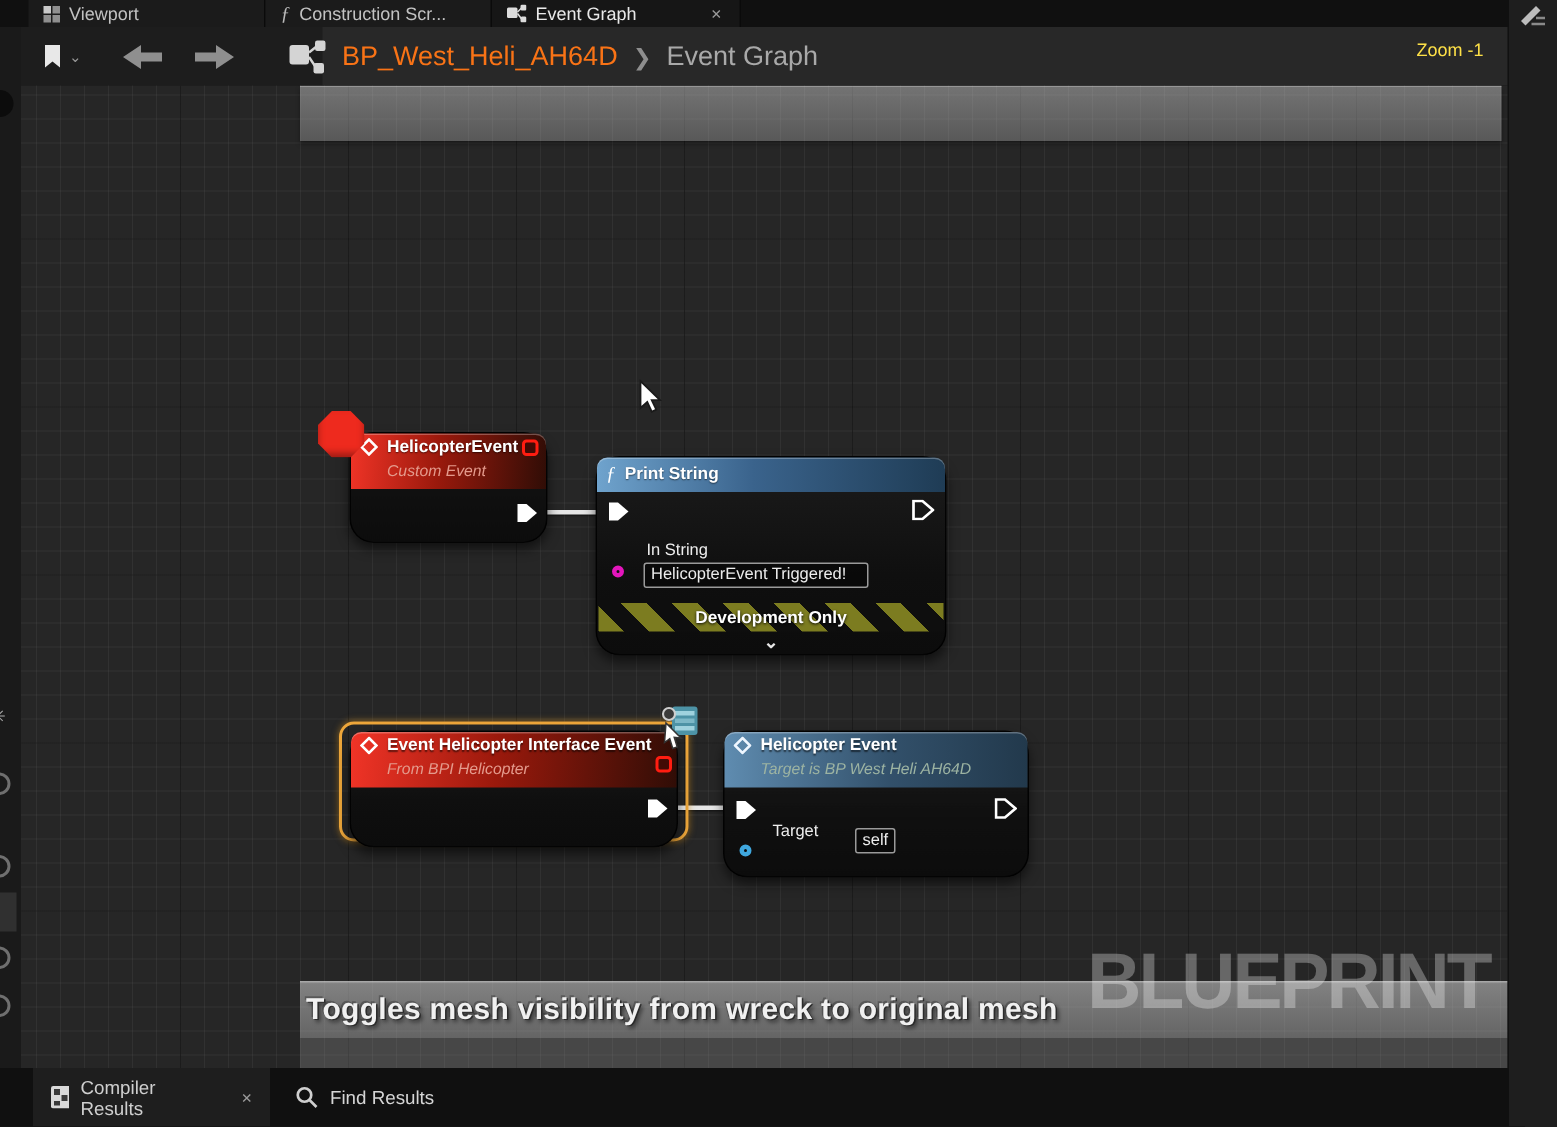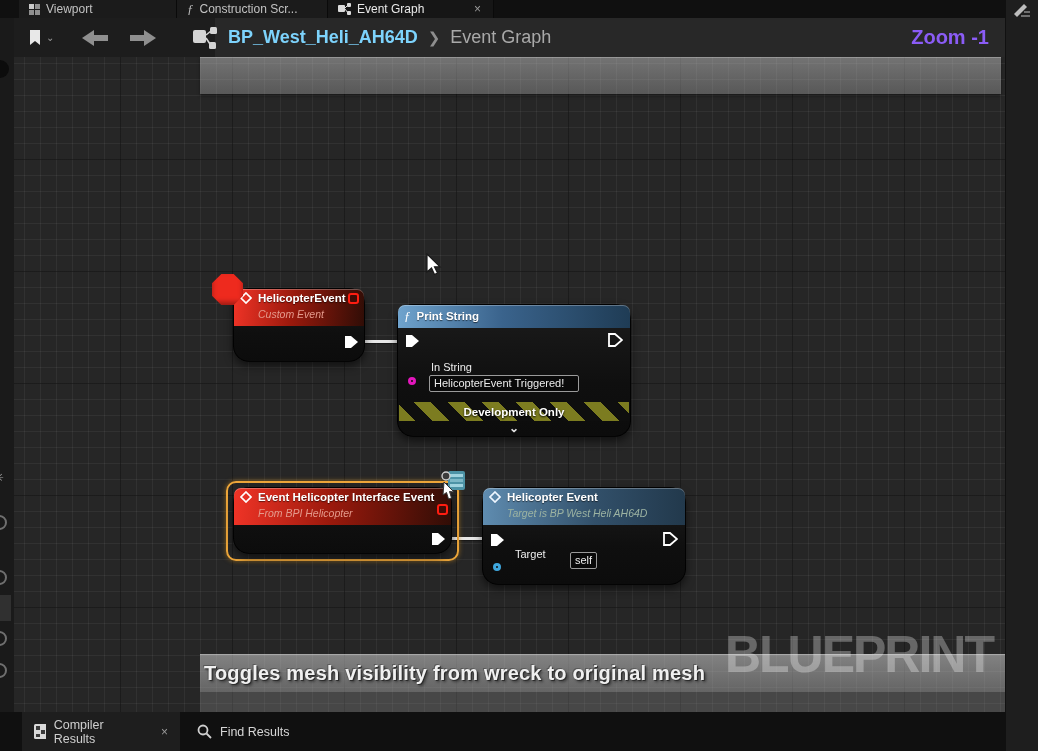--- a/index.html
+++ b/index.html
@@ -19,23 +19,23 @@
   .gridicon span{background:#8f8f8f;}
   .gridicon span:first-child{background:#c9c9c9;}
   .fnicon{font-family:"Liberation Serif",serif;font-style:italic;font-size:13px;color:#b9b9b9;}
 
   
   .toolbar{position:absolute;left:14px;top:18px;width:991px;height:39px;background:#1d1d1d;display:flex;align-items:center;}
   .tbtn{height:30px;display:flex;align-items:center;justify-content:center;padding:0 6px;margin-left:6px;}
   .crumbzone{position:absolute;left:201px;top:0;height:39px;right:0;background:rgba(255,255,255,0.05);}
   .crumbs{position:absolute;left:178px;top:0;height:39px;display:flex;align-items:center;gap:10px;
           color:#a9a9a9;font-size:18px;}
-  .crumb-root{color:#7dd3fc;font-weight:bold;}
+  .crumb-root{color:#f97316;}
   .crumb-sep{color:#8e8e8e;font-size:15px;}
-  .zoomlabel{position:absolute;right:16px;top:8px;color:#8b5cf6;font-size:20px;font-weight:bold;}
+  .zoomlabel{position:absolute;right:16px;top:8px;color:#fde047;font-size:12px;font-weight:normal;}
 
   
   .leftstrip{position:absolute;left:0;top:18px;width:14px;height:694px;background:#1a1a1a;overflow:hidden;}
   .leftstrip .pcirc{position:absolute;left:-8px;width:15px;height:15px;border:2px solid #6f6f6f;border-radius:50%;}
   .leftstrip .pdark{position:absolute;left:-9px;top:42px;width:18px;height:18px;background:#0c0c0c;border-radius:50%;}
   .leftstrip .prect{position:absolute;left:0;top:577px;width:11px;height:26px;background:#303030;}
   .leftstrip .pgear{position:absolute;left:-7px;top:452px;color:#a8a8a8;font-size:13px;}
   .rightstrip{position:absolute;left:1006px;top:0;width:32px;height:751px;background:#1e1e1e;}
   .pencil{position:absolute;left:6px;top:2px;}
 
@@ -220,21 +220,21 @@
     <span class="pinlabel" style="left:33px;top:56px;">In String</span>
     <span class="pinring ring-str" style="left:10px;top:72px;"></span>
     <div class="field" style="left:31px;top:70px;width:150px;">HelicopterEvent Triggered!</div>
     <div class="hazard" style="top:97px;">
       <span>Development Only</span>
     </div>
     <span class="collapse" style="top:119px;">⌄</span>
   </div>
 
   <div class="seloutline" style="left:212px;top:424px;width:233px;height:80px;"></div>
-  <div class="node" style="left:219px;top:430px;width:219px;height:67px;">
+  <div class="node" style="left:219px;top:430px;width:219px;height:78px;">
     <div class="nhead red">
       <div class="trow">
         <svg width="12" height="12">
           <path d="M6 1 L11 6 L6 11 L1 6 Z" fill="none" stroke="#fff" stroke-width="1.7"></path>
         </svg>
         <span class="ntitle">Event Helicopter Interface Event</span>
       </div>
       <span class="nsub red">From BPI Helicopter</span>
       <span class="redbox" style="top:16px;right:3px;"></span>
     </div>

